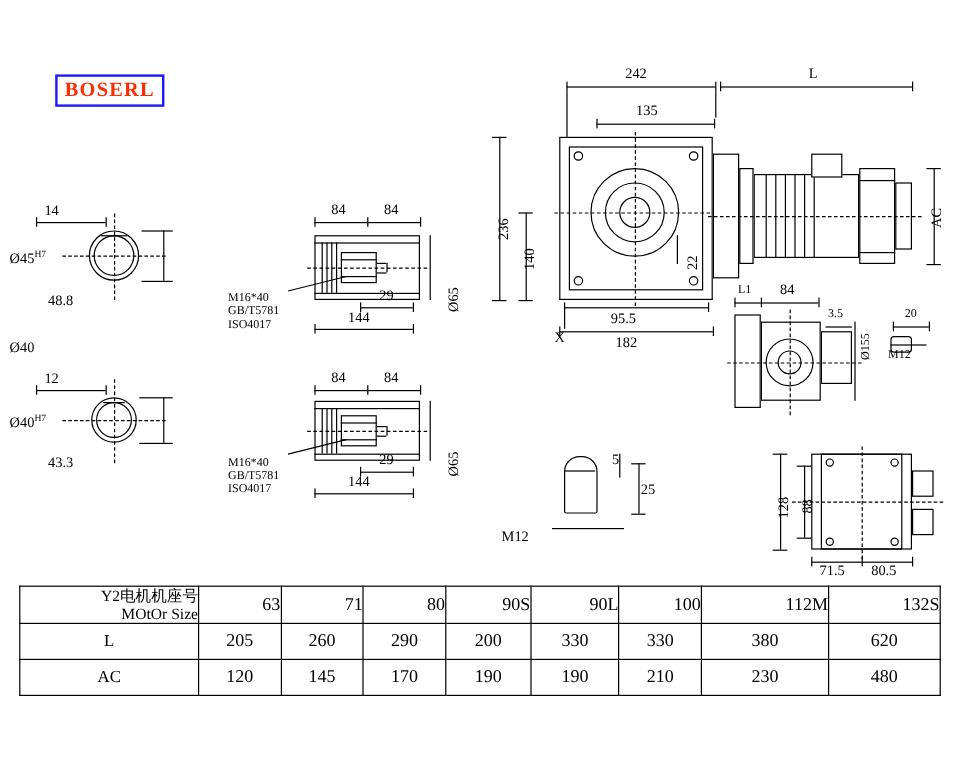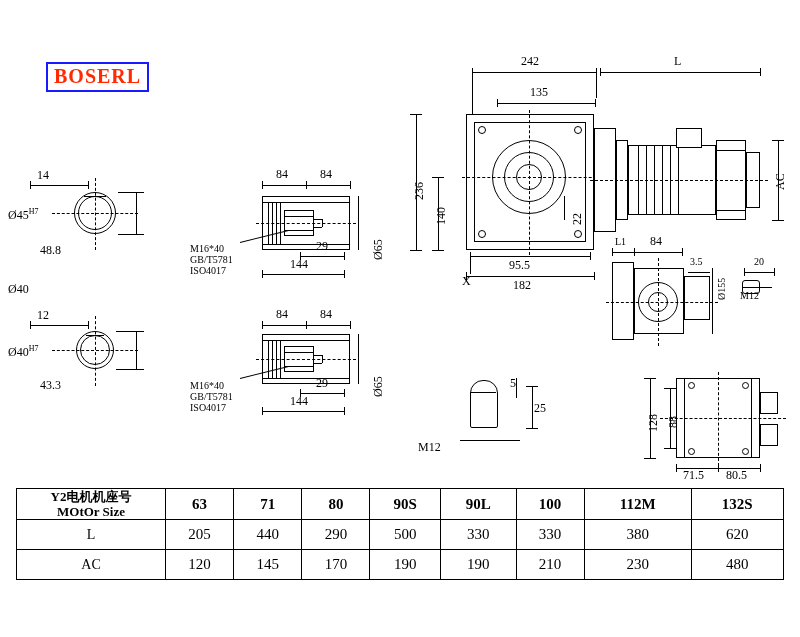--- a/index.html
+++ b/index.html
@@ -21,21 +21,21 @@
     white-space:nowrap;
   }
   .logo-box{
     position:absolute;left:46px;top:62px;
     border:2px solid #1a1aff;
     padding:1px 6px 2px 6px;
     background:#fff;
   }
   .logo-text{
     font-family:"Liberation Serif", serif;
-    font-size:20px;font-weight:bold;color:#ff2a00;
+    font-size:17px;font-weight:bold;color:#ff2a00;
     letter-spacing:1px;
   }
 
   
   .ln{position:absolute;background:#000;}
   .h1{height:1px;}
   .v1{width:1px;}
   .dash-h{position:absolute;height:0;border-top:1px dashed #000;}
   .dash-v{position:absolute;width:0;border-left:1px dashed #000;}
   .box{position:absolute;border:1px solid #000;box-sizing:border-box;}
@@ -56,21 +56,21 @@
     font-family:"Liberation Serif", serif;
     font-size:15px;
   }
   .tbl td{
     border:1px solid #000;
     text-align:center;
     height:29px;
     padding:0;
   }
   .tbl td.first{width:148px;font-size:14px;line-height:15px;}
-  .tbl tr.hdr td{font-weight:bold;}
+  .tbl tr.hdr td{font-weight:normal;text-align:right;}
   .cnz{font-size:13px;}
 </style>
 </head>
 <body>
 
 <div class="root">
 
   <div class="logo-box">
     <span class="logo-text">BOSERL</span>
   </div>
@@ -376,23 +376,23 @@
         <td>80</td>
         <td>90S</td>
         <td>90L</td>
         <td>100</td>
         <td>112M</td>
         <td>132S</td>
       </tr>
       <tr>
         <td class="first">L</td>
         <td>205</td>
-        <td>440</td>
+        <td>260</td>
         <td>290</td>
-        <td>500</td>
+        <td>200</td>
         <td>330</td>
         <td>330</td>
         <td>380</td>
         <td>620</td>
       </tr>
       <tr>
         <td class="first">AC</td>
         <td>120</td>
         <td>145</td>
         <td>170</td>

